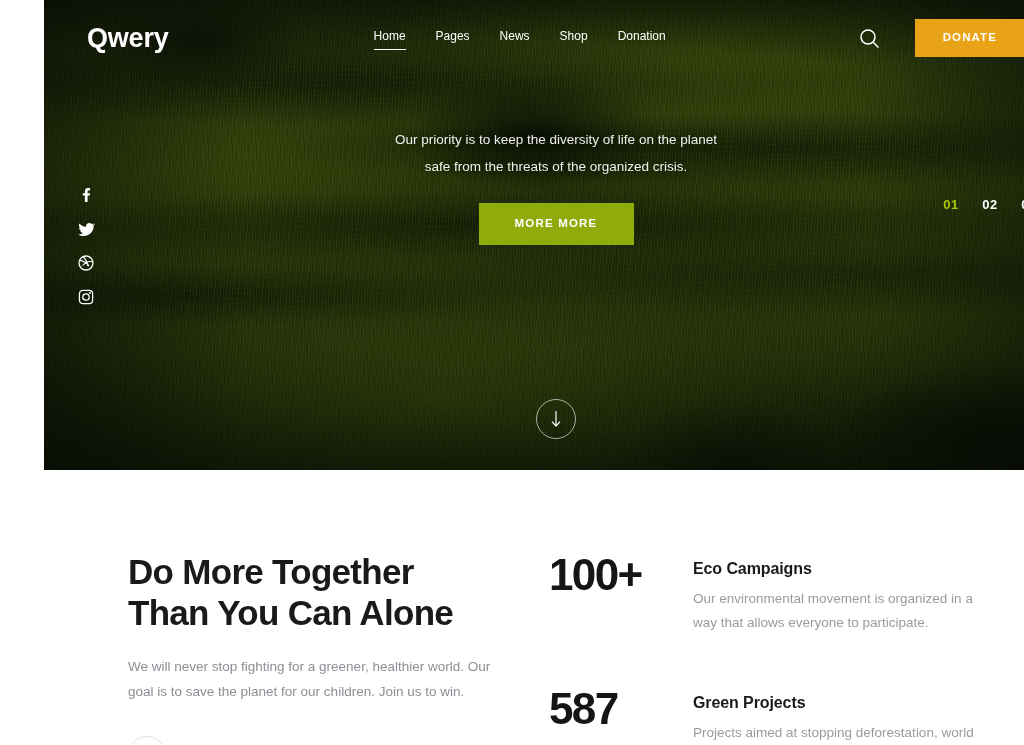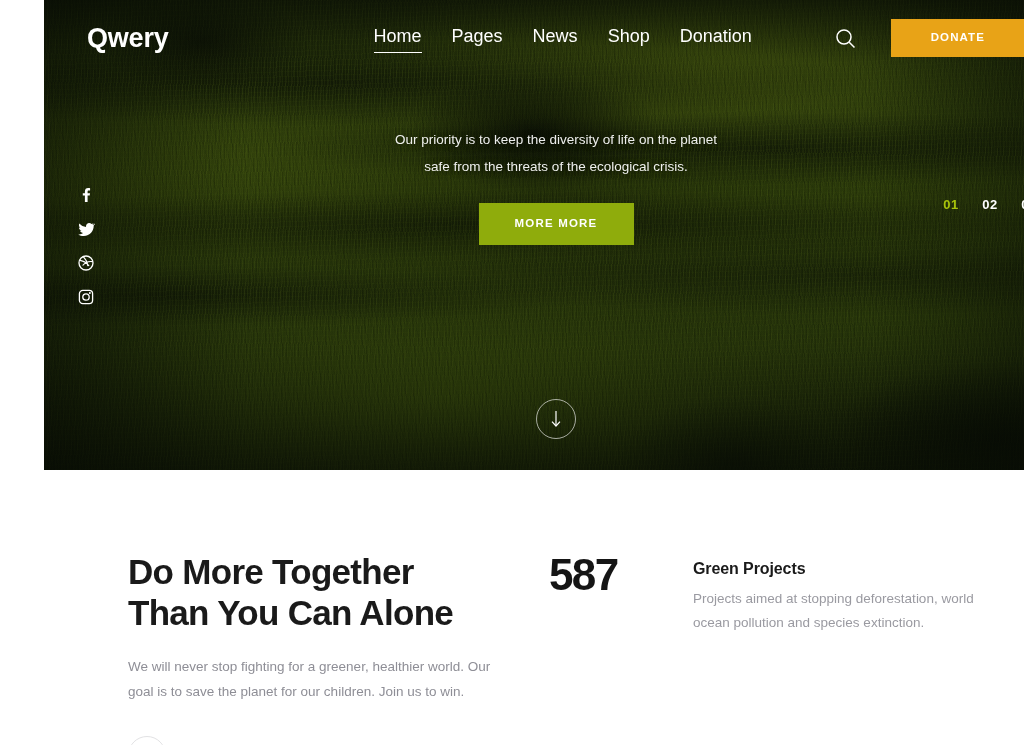--- a/index.html
+++ b/index.html
@@ -96,21 +96,21 @@
   }
   .nav {
     display: flex;
     align-items: center;
     gap: 30px;
     margin-left: 205px;
   }
   .nav-item {
     position: relative;
     color: #fff;
-    font-size: 18px;
+    font-size: 12px;
     line-height: 1;
     padding: 4px 0 8px 0;
     cursor: pointer;
     white-space: nowrap;
   }
   .nav-item.active::after {
     content: "";
     position: absolute;
     left: 0; right: 0; bottom: 0;
     height: 1.5px;
@@ -126,21 +126,21 @@
     width: 22px; height: 22px;
     cursor: pointer;
     display: flex; align-items: center; justify-content: center;
   }
   .donate-btn {
     background: #e8a317;
     color: #fff;
     font-size: 11.5px;
     font-weight: bold;
     letter-spacing: 1.1px;
-    padding: 13px 40px;
+    padding: 13px 28px;
     border: none;
     cursor: pointer;
     line-height: 1;
     font-family: inherit;
   }
 
   
   .social-rail {
     position: absolute;
     left: 33px;
@@ -363,21 +363,21 @@
 
     <div class="slide-nums">
       <div class="slide-num active">01</div>
       <div class="slide-num">02</div>
       <div class="slide-num">03</div>
     </div>
 
     <div class="hero-content">
       <p class="hero-sub">
         <span>Our priority is to keep the diversity of life on the planet</span><br>
-        <span>safe from the threats of the ecological crisis.</span>
+        <span>safe from the threats of the organized crisis.</span>
       </p>
       <button class="read-more-btn">MORE MORE</button>
     </div>
 
     <div class="scroll-down">
       <svg width="14" height="18" viewBox="0 0 14 18" fill="none">
         <line x1="7" y1="1" x2="7" y2="15.5" stroke="#ffffff" stroke-width="1.2"></line>
         <path d="M3 11.6 7 16l4-4.4" stroke="#ffffff" stroke-width="1.2" fill="none"></path>
       </svg>
     </div>
@@ -395,20 +395,27 @@
       <div class="video-row">
         <span class="play-circle">
           
         </span>
 
       </div>
     </div>
 
     <div class="about-right">
 
+      <div class="stat">
+        <div class="stat-num">100+</div>
+        <div class="stat-body">
+          <div class="stat-title">Eco Campaigns</div>
+          <div class="stat-desc">Our environmental movement is organized in a way that allows everyone to participate.</div>
+        </div>
+      </div>
 
       <div class="stat">
         <div class="stat-num">587</div>
         <div class="stat-body">
           <div class="stat-title">Green Projects</div>
           <div class="stat-desc">Projects aimed at stopping deforestation, world ocean pollution and species extinction.</div>
         </div>
       </div>
 
     </div>

